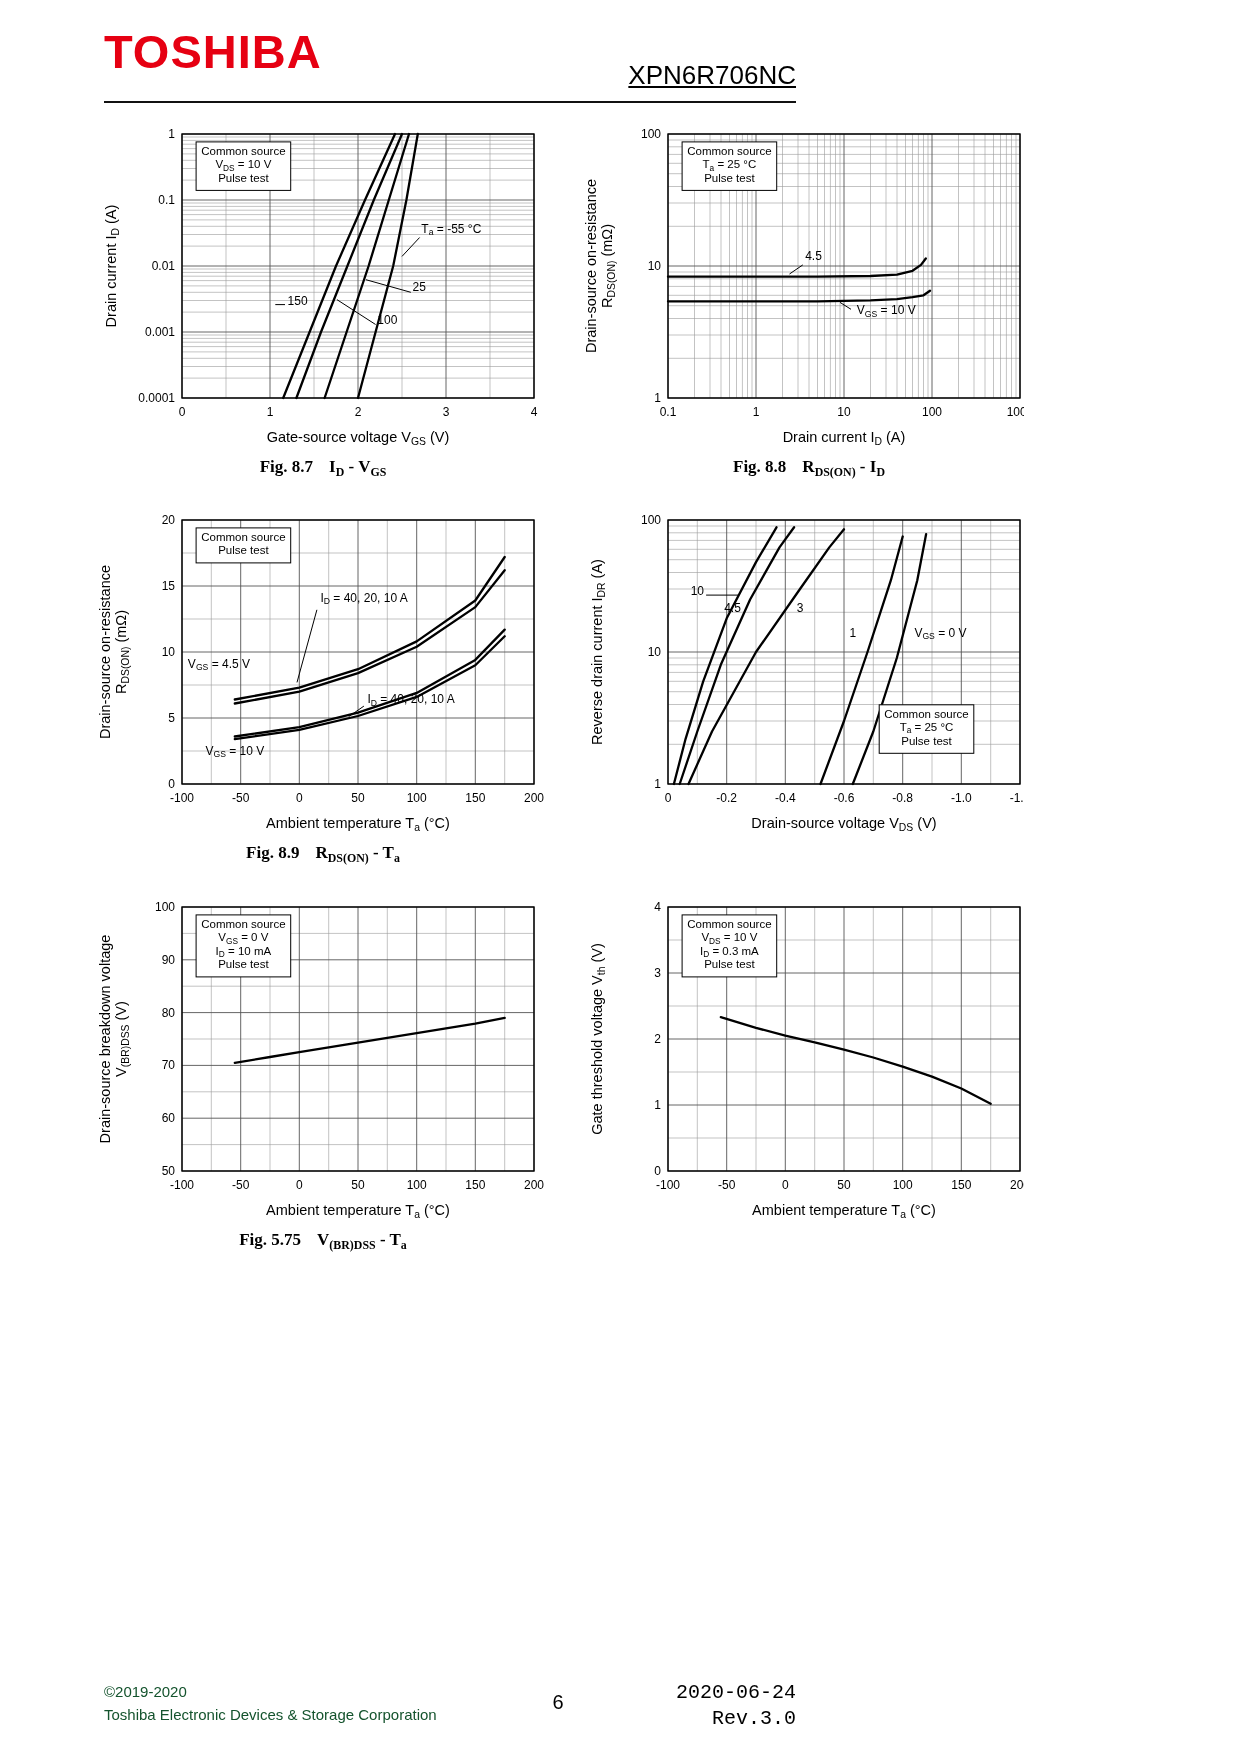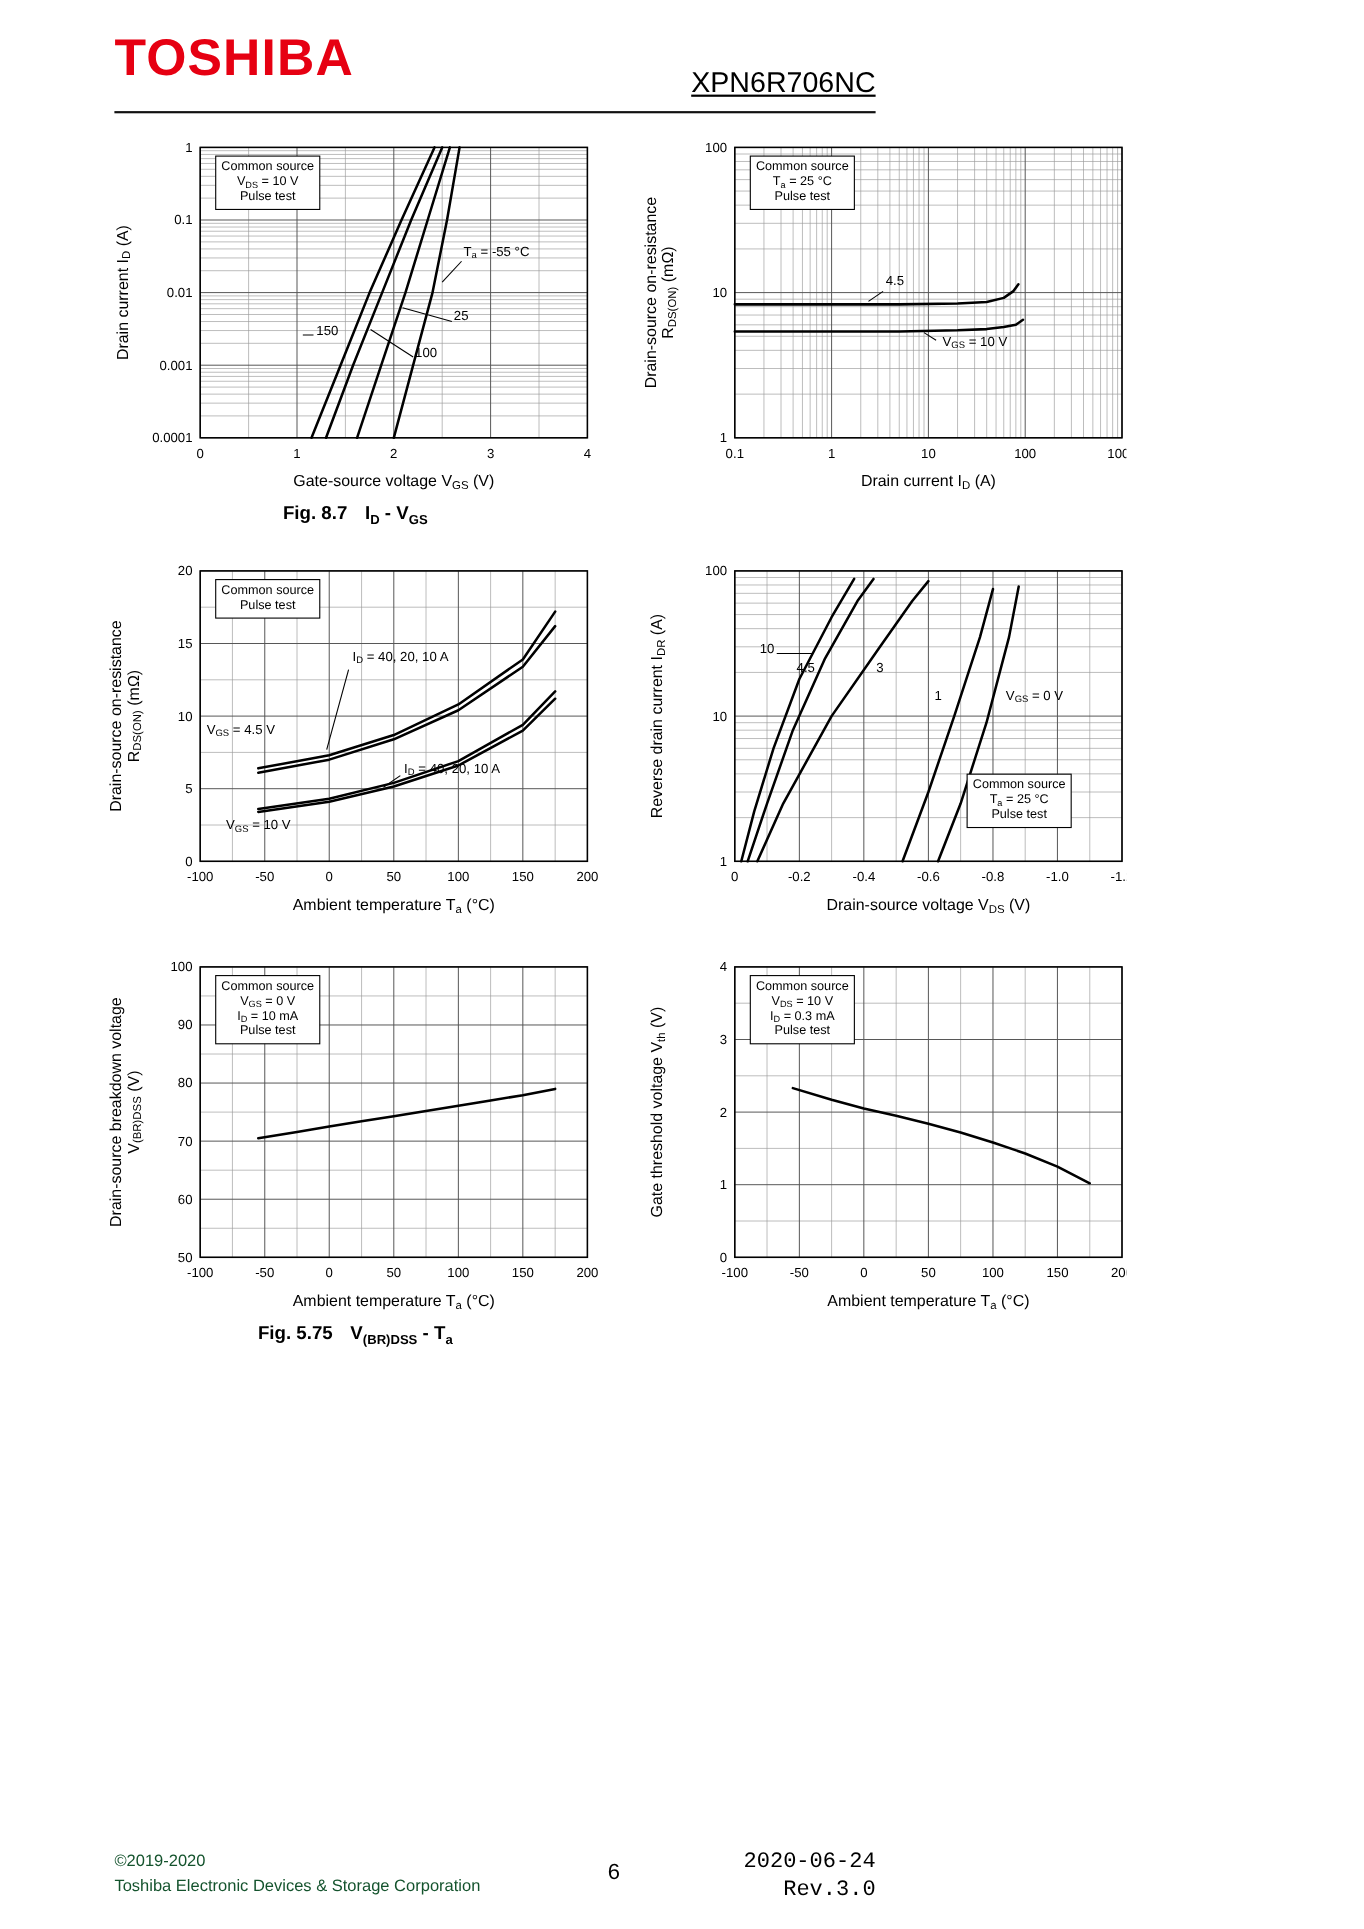--- a/index.html
+++ b/index.html
@@ -6,21 +6,21 @@
   .page{position:relative;width:1024px;height:1754px;background:#fff;overflow:hidden;
         font-family:"Liberation Sans",sans-serif;color:#111;}
   .logo{position:absolute;left:104px;top:24px;font-size:47px;font-weight:bold;
         letter-spacing:1px;color:#e60012;}
   .part{position:absolute;right:228px;top:60px;font-size:26px;color:#000;text-decoration:underline;}
   .rule{position:absolute;left:104px;right:228px;top:101px;border-top:2px solid #111;}
   .charts-grid{position:absolute;left:98px;top:124px;width:940px;
                display:grid;grid-template-columns:450px 450px;column-gap:36px;row-gap:30px;}
   .chart-cell{margin:0;}
   svg{font-family:"Liberation Sans",sans-serif;display:block;}
-  .caption{text-align:center;font-size:17px;font-weight:bold;margin-top:3px;color:#000;}
+  .caption{text-align:center;font-size:17px;font-weight:bold;margin-top:3px;color:#000;font-family:Liberation Serif, serif;}
   .fig-num{margin-right:16px;}
   sub{font-size:70%;}
   .f-left{position:absolute;left:104px;bottom:28px;font-size:15px;line-height:1.5;color:#14532d;}
   .f-center{position:absolute;left:104px;width:908px;bottom:40px;text-align:center;font-size:20px;color:#000;}
   .f-right{position:absolute;right:228px;bottom:22px;font-size:20px;text-align:right;line-height:1.3;color:#000;font-family:Liberation Mono, monospace;}
 </style>
 </head>
 <body>
 
 <div class="page">
@@ -207,20 +207,23 @@
             <rect x="98.1" y="17.9" width="94.6" height="48.5" fill="#fff" stroke="#000" stroke-width="1"></rect>
             <text x="145.38" y="30.92" font-size="11.5" text-anchor="middle" fill="#000"><tspan>Common source</tspan></text>
             <text x="145.38" y="44.42" font-size="11.5" text-anchor="middle" fill="#000"><tspan>T</tspan><tspan font-size="8.3" dy="2.1">a</tspan><tspan dy="-2.1"> = 25 °C</tspan></text>
             <text x="145.38" y="57.92" font-size="11.5" text-anchor="middle" fill="#000"><tspan>Pulse test</tspan></text>
           </g>
           <text x="260" y="318" font-size="14.5" text-anchor="middle" fill="#000"><tspan>Drain current  I</tspan><tspan font-size="10.4" dy="2.6">D</tspan><tspan dy="-2.6">  (A)</tspan></text>
           <text x="12" y="142" font-size="14.5" text-anchor="middle" fill="#000" transform="rotate(-90 12 142)"><tspan>Drain-source on-resistance</tspan></text>
           <text x="28" y="142" font-size="14.5" text-anchor="middle" fill="#000" transform="rotate(-90 28 142)"><tspan>R</tspan><tspan font-size="10.4" dy="2.6">DS(ON)</tspan><tspan dy="-2.6">  (mΩ)</tspan></text>
           <rect x="84" y="10" width="352" height="264" fill="none" stroke="#000" stroke-width="1.4"></rect>
         </svg>
+      <figcaption class="caption">
+        <span class="fig-num">Fig. 8.8</span><span class="fig-title">R<sub>DS(ON)</sub> - I<sub>D</sub></span>
+      </figcaption>
     </figure>
       <figure class="chart-cell">
       <svg class="chart-svg" viewBox="0 0 450 330" width="450" height="330">
           <g>
             <line x1="113.3" y1="10" x2="113.3" y2="274" stroke="#9a9a9a" stroke-width="0.6"></line>
             <line x1="172.0" y1="10" x2="172.0" y2="274" stroke="#9a9a9a" stroke-width="0.6"></line>
             <line x1="230.7" y1="10" x2="230.7" y2="274" stroke="#9a9a9a" stroke-width="0.6"></line>
             <line x1="289.3" y1="10" x2="289.3" y2="274" stroke="#9a9a9a" stroke-width="0.6"></line>
             <line x1="348.0" y1="10" x2="348.0" y2="274" stroke="#9a9a9a" stroke-width="0.6"></line>
             <line x1="406.7" y1="10" x2="406.7" y2="274" stroke="#9a9a9a" stroke-width="0.6"></line>
@@ -272,20 +275,23 @@
           <g>
             <rect x="98.1" y="17.9" width="94.6" height="35.0" fill="#fff" stroke="#000" stroke-width="1"></rect>
             <text x="145.38" y="30.92" font-size="11.5" text-anchor="middle" fill="#000"><tspan>Common source</tspan></text>
             <text x="145.38" y="44.42" font-size="11.5" text-anchor="middle" fill="#000"><tspan>Pulse test</tspan></text>
           </g>
           <text x="260" y="318" font-size="14.5" text-anchor="middle" fill="#000"><tspan>Ambient temperature  T</tspan><tspan font-size="10.4" dy="2.6">a</tspan><tspan dy="-2.6">  (°C)</tspan></text>
           <text x="12" y="142" font-size="14.5" text-anchor="middle" fill="#000" transform="rotate(-90 12 142)"><tspan>Drain-source on-resistance</tspan></text>
           <text x="28" y="142" font-size="14.5" text-anchor="middle" fill="#000" transform="rotate(-90 28 142)"><tspan>R</tspan><tspan font-size="10.4" dy="2.6">DS(ON)</tspan><tspan dy="-2.6">  (mΩ)</tspan></text>
           <rect x="84" y="10" width="352" height="264" fill="none" stroke="#000" stroke-width="1.4"></rect>
         </svg>
+      <figcaption class="caption">
+        <span class="fig-num">Fig. 8.9</span><span class="fig-title">R<sub>DS(ON)</sub> - T<sub>a</sub></span>
+      </figcaption>
     </figure>
       <figure class="chart-cell">
       <svg class="chart-svg" viewBox="0 0 450 330" width="450" height="330">
           <g>
             <line x1="113.3" y1="10" x2="113.3" y2="274" stroke="#9a9a9a" stroke-width="0.6"></line>
             <line x1="172.0" y1="10" x2="172.0" y2="274" stroke="#9a9a9a" stroke-width="0.6"></line>
             <line x1="230.7" y1="10" x2="230.7" y2="274" stroke="#9a9a9a" stroke-width="0.6"></line>
             <line x1="289.3" y1="10" x2="289.3" y2="274" stroke="#9a9a9a" stroke-width="0.6"></line>
             <line x1="348.0" y1="10" x2="348.0" y2="274" stroke="#9a9a9a" stroke-width="0.6"></line>
             <line x1="406.7" y1="10" x2="406.7" y2="274" stroke="#9a9a9a" stroke-width="0.6"></line>

